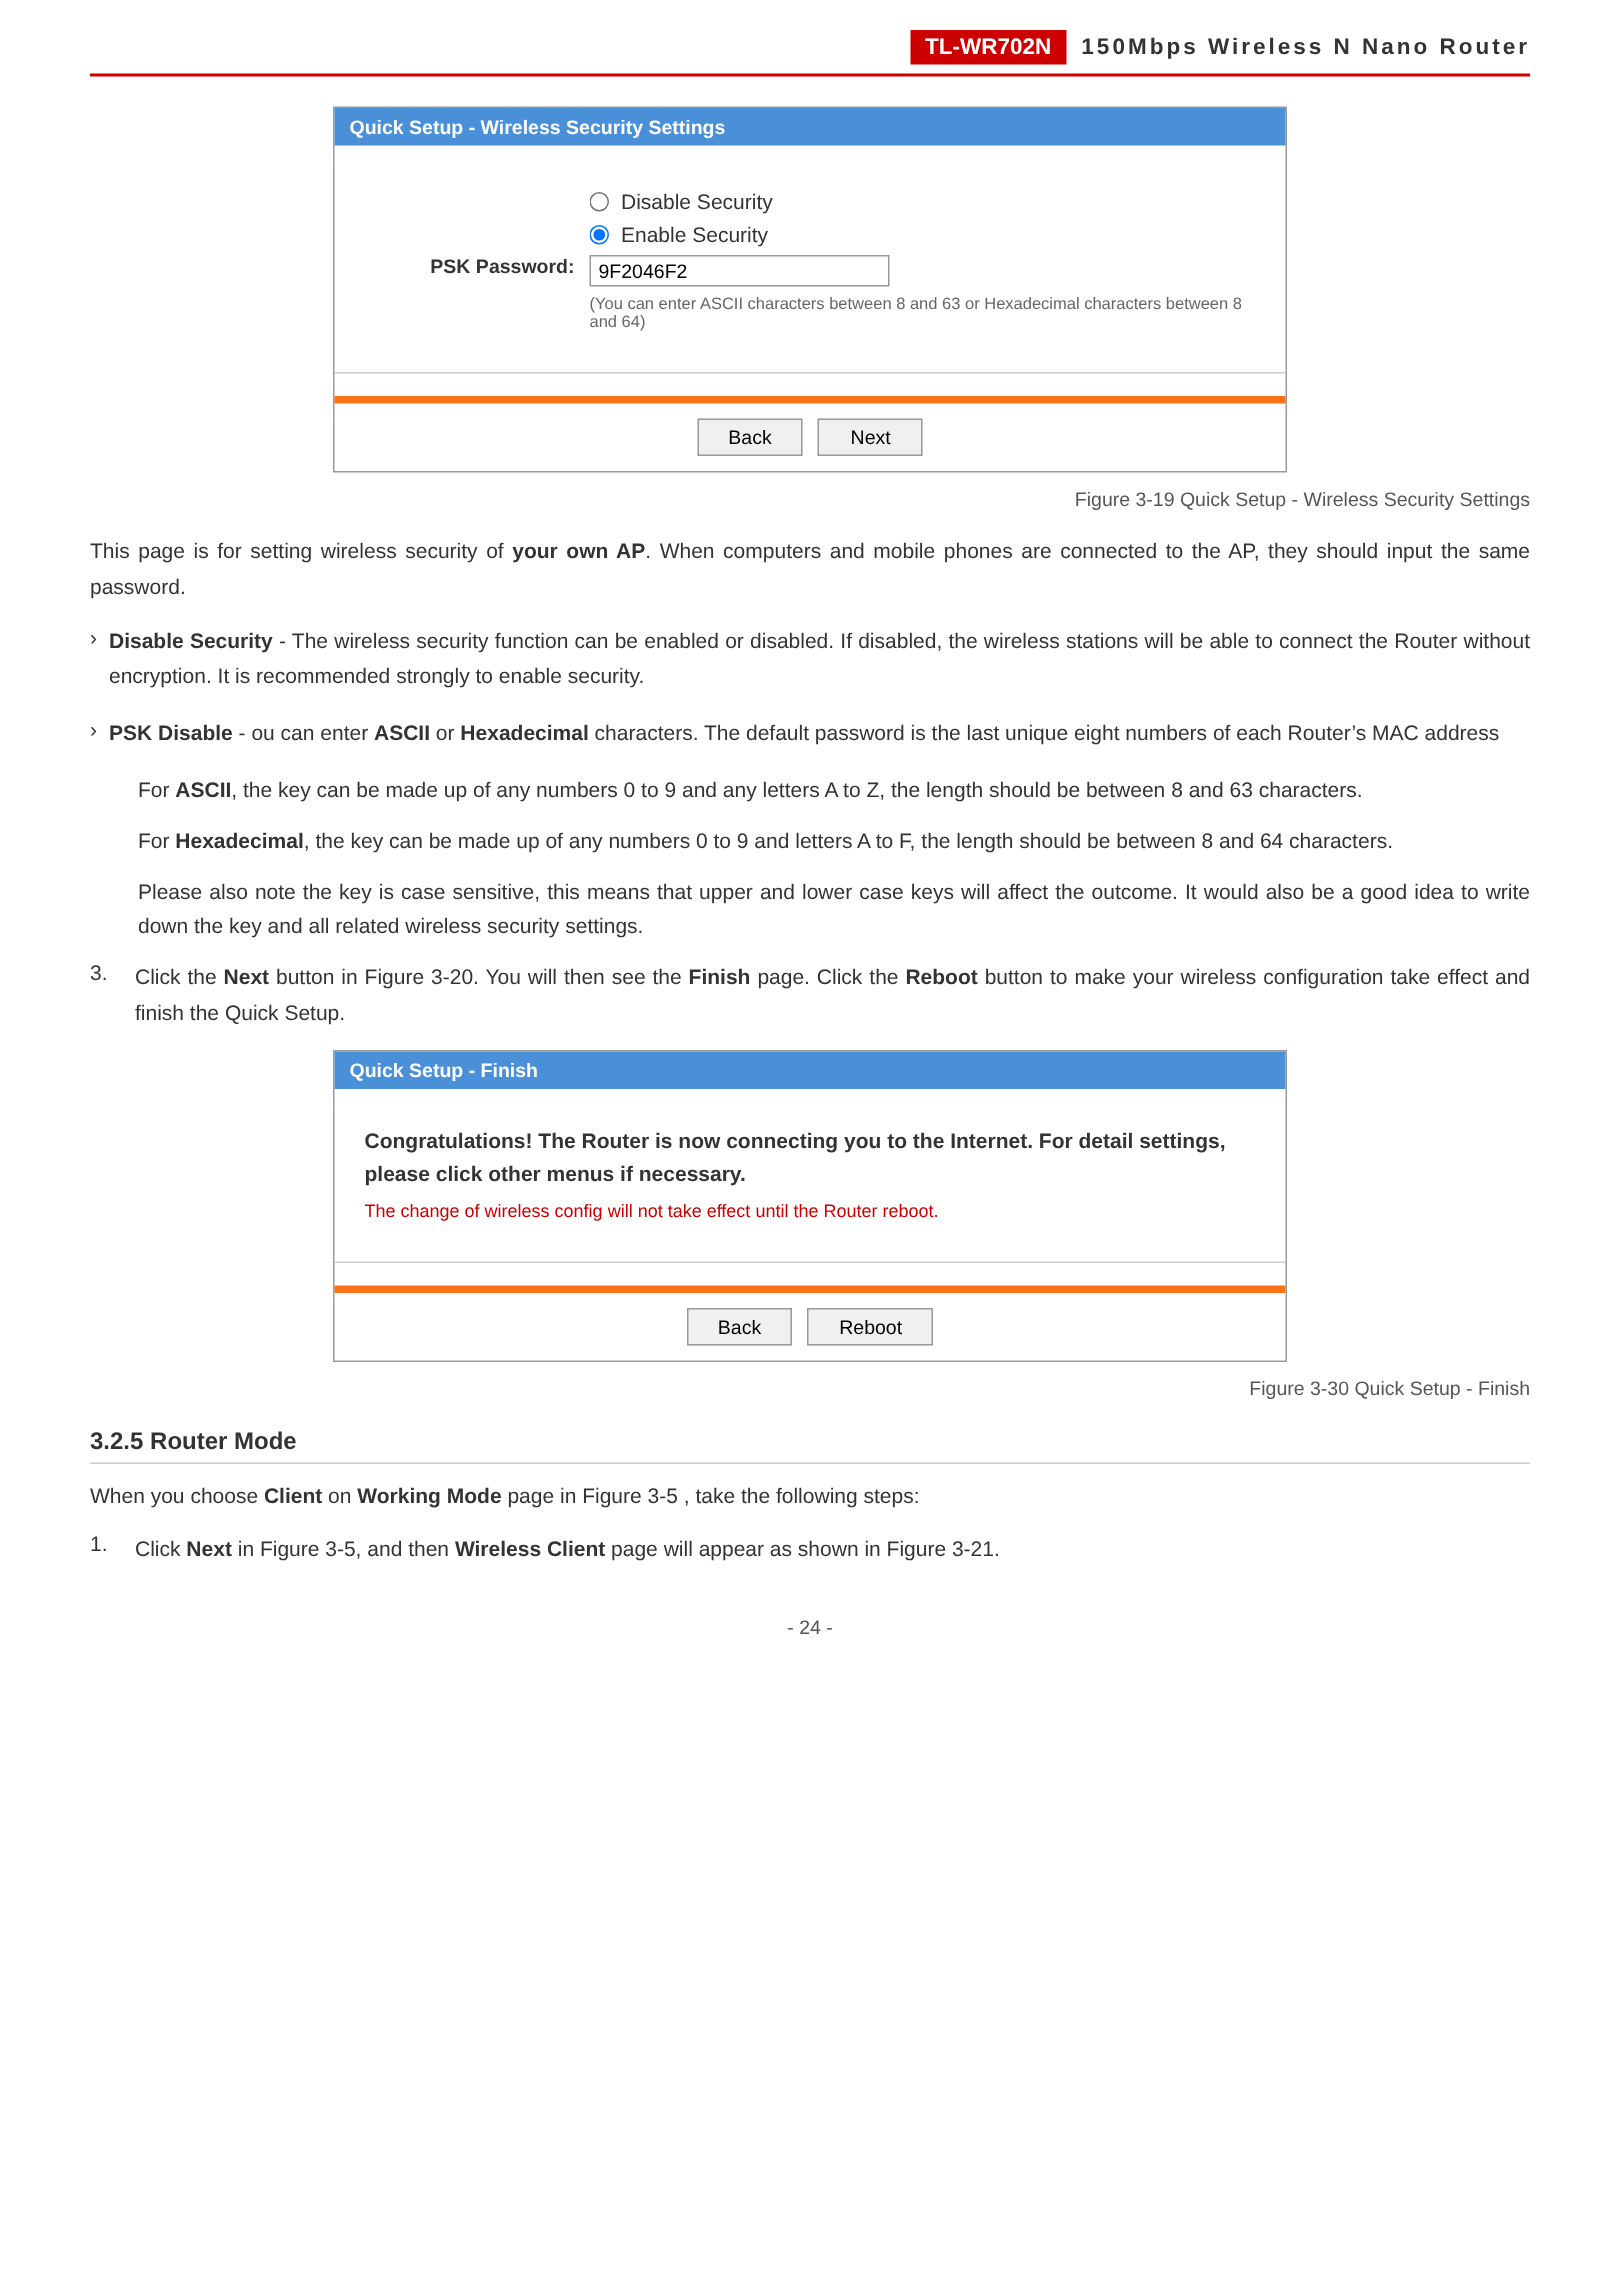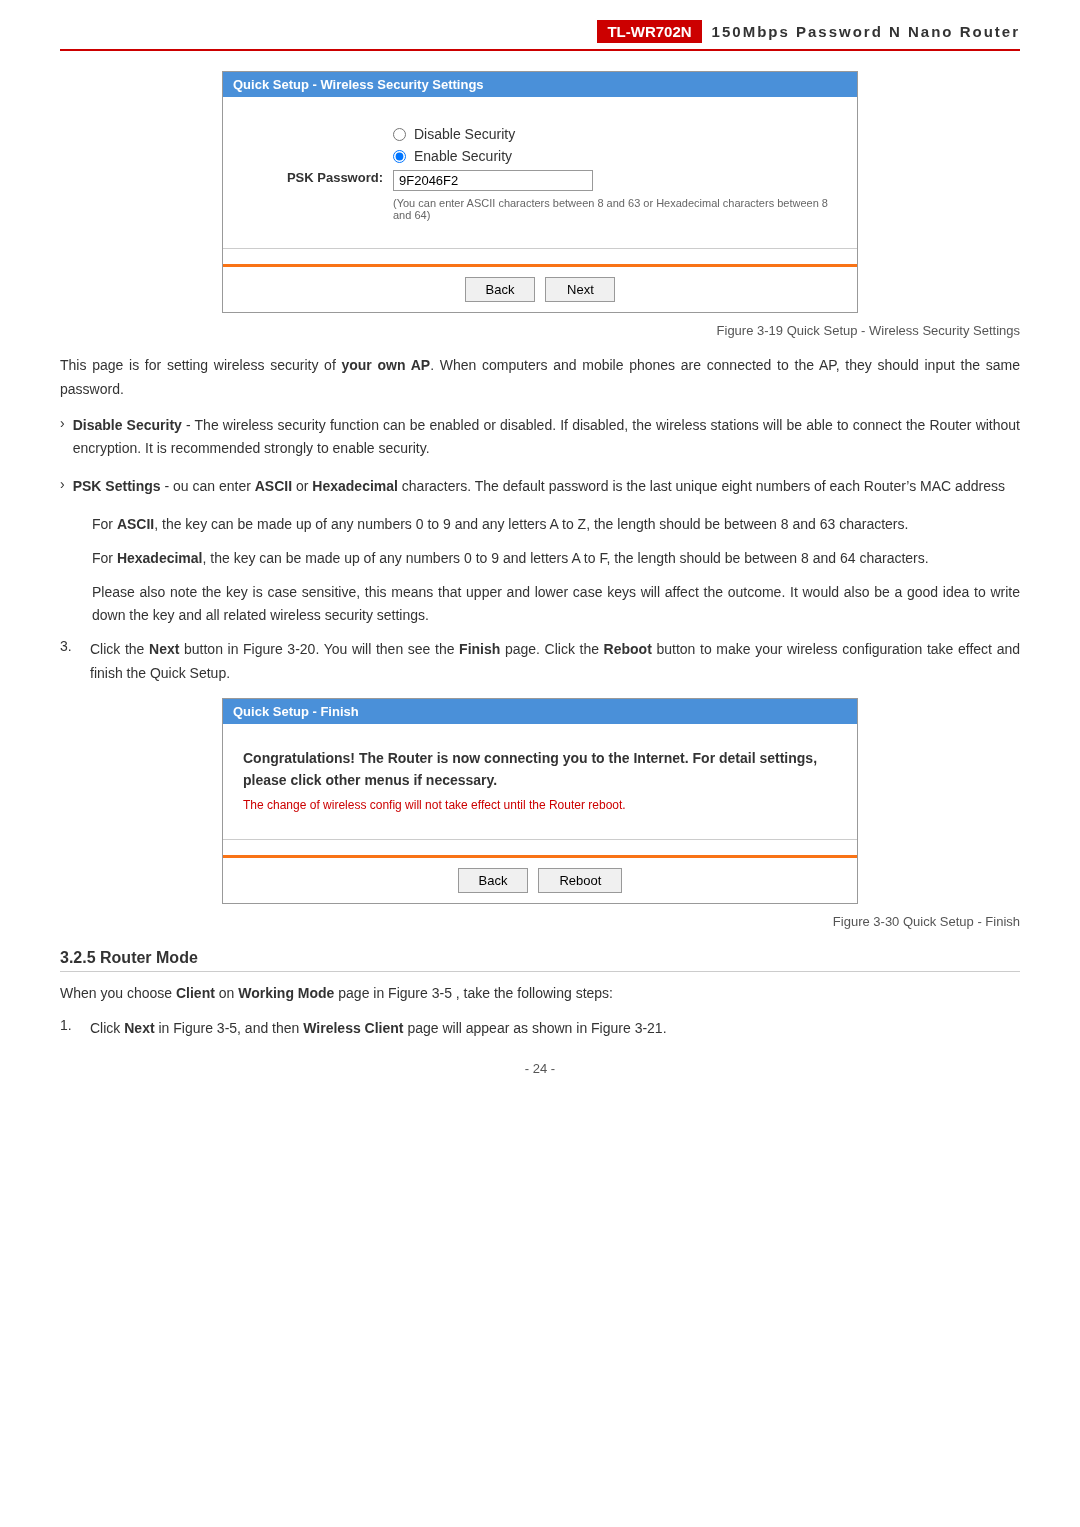--- a/index.html
+++ b/index.html
@@ -82,21 +82,21 @@
       color: #666;
       padding-left: 150px;
       margin-top: 2px;
     }
     .button-row {
       display: flex;
       justify-content: center;
       gap: 10px;
       margin-top: 15px;
       padding-bottom: 10px;
-      border-top: 3px solid #f97316;
+      border-top: 5px solid #f97316;
       padding-top: 10px;
     }
     .btn {
       border: 1px solid #999;
       background: #f0f0f0;
       padding: 4px 20px;
       font-size: 13px;
       cursor: pointer;
       min-width: 70px;
     }
@@ -172,30 +172,30 @@
     }
     .separator {
       border: none;
       border-top: 1px solid #ccc;
       margin: 4px 0 10px 0;
     }
     .page-number {
       text-align: center;
       font-size: 13px;
       color: #555;
-      margin-top: 20px;
+      margin-top: 32px;
     }
     b { font-weight: bold; }
   </style>
 </head>
 <body>
 
 <div class="header">
   <span class="header-model">TL-WR702N</span>
-  <span class="header-desc">150Mbps  Password  N  Nano  Router</span>
+  <span class="header-desc">150Mbps  Wireless  N  Nano  Router</span>
 </div>
 
 <div class="figure-box">
   <div class="figure-title-bar">Quick Setup - Wireless Security Settings</div>
   <div class="figure-content">
     <div style="height:8px;"></div>
     <div class="radio-row">
       <input type="radio" name="security" style="">
       <span>Disable Security</span>
     </div>
@@ -226,21 +226,21 @@
 <div class="bullet-item">
   <span class="bullet-arrow">›</span>
   <span class="bullet-text">
     <b>Disable Security</b> - The wireless security function can be enabled or disabled. If disabled, the wireless stations will be able to connect the Router without encryption. It is recommended strongly to enable security.
   </span>
 </div>
 
 <div class="bullet-item">
   <span class="bullet-arrow">›</span>
   <span class="bullet-text">
-    <b>PSK Settings</b> - ou can enter <b>ASCII</b> or <b>Hexadecimal</b> characters. The default password is the last unique eight numbers of each Router’s MAC address
+    <b>PSK Disable</b> - ou can enter <b>ASCII</b> or <b>Hexadecimal</b> characters. The default password is the last unique eight numbers of each Router’s MAC address
   </span>
 </div>
 
 <p class="indent-para">
   For <b>ASCII</b>, the key can be made up of any numbers 0 to 9 and any letters A to Z, the length should be between 8 and 63 characters.
 </p>
 <p class="indent-para">
   For <b>Hexadecimal</b>, the key can be made up of any numbers 0 to 9 and letters A to F, the length should be between 8 and 64 characters.
 </p>
 <p class="indent-para">

